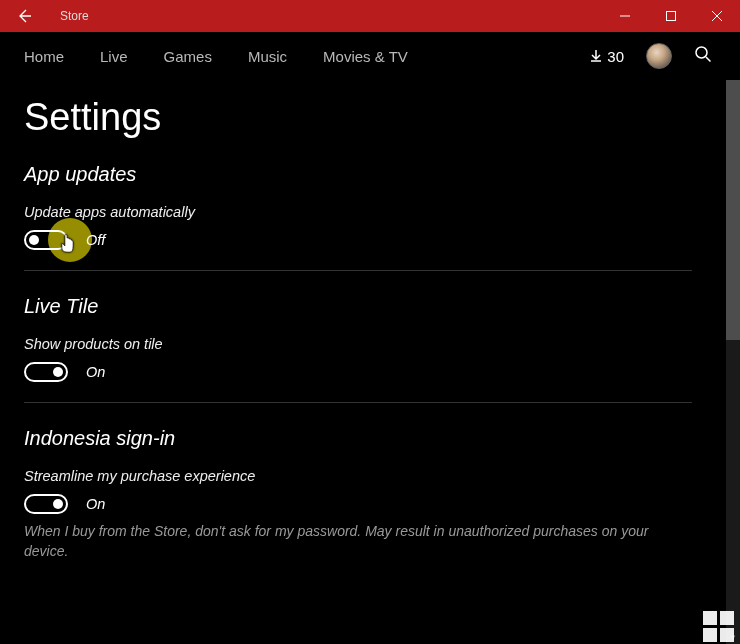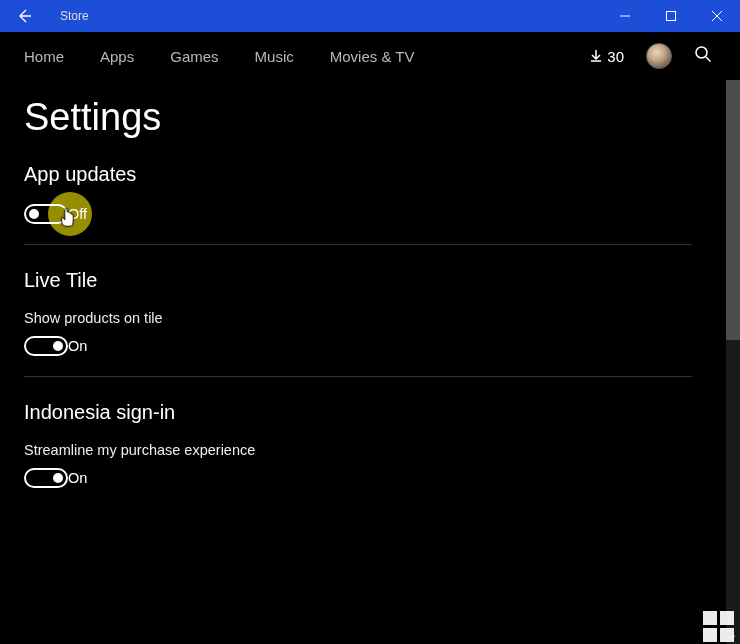--- a/index.html
+++ b/index.html
@@ -7,21 +7,21 @@
   font-family: "Segoe UI", -apple-system, sans-serif;
   background: #000;
   color: #fff;
   width: 740px;
   height: 644px;
   overflow: hidden;
   font-weight: 300;
 }
 .titlebar {
   height: 32px;
-  background: #1d4ed8;
+  background: #b91c1c;
   display: flex;
   align-items: center;
   color: #ddd;
   font-size: 12px;
 }
 .back-btn {
   width: 48px;
   height: 32px;
   display: flex;
   align-items: center;
@@ -117,21 +117,21 @@
 }
 .setting-label {
   font-size: 14.5px;
   color: #eee;
   margin-bottom: 10px;
   font-weight: 400;
 }
 .toggle-row {
   display: flex;
   align-items: center;
-  gap: 0;
+  gap: 18px;
   margin-bottom: 20px;
   position: relative;
 }
 .toggle {
   width: 44px;
   height: 20px;
   border: 2px solid #fff;
   border-radius: 20px;
   position: relative;
 }
@@ -172,21 +172,21 @@
   border: none;
   border-top: 1px solid #333;
   margin: 4px 0 24px 0;
 }
 .help-text {
   font-size: 14px;
   color: #999;
   line-height: 1.4;
   margin-top: 8px;
 }
-.section-block { position: relative; }
+.section-block { position: relative; font-style: italic; }
 .watermark {
   position: absolute;
   right: 6px;
   bottom: 2px;
   display: flex;
   align-items: center;
   gap: 8px;
   opacity: 0.92;
 }
 .wm-logo {
@@ -226,21 +226,21 @@
       <svg width="10" height="10">
           <line x1="0" y1="0" x2="10" y2="10" stroke="#fff" stroke-width="1"></line>
           <line x1="10" y1="0" x2="0" y2="10" stroke="#fff" stroke-width="1"></line>
         </svg>
     </div>
   </div>
 </div>
 
 <div class="navbar">
   <span class="nav-item">Home</span>
-  <span class="nav-item">Apps</span>
+  <span class="nav-item">Live</span>
   <span class="nav-item">Games</span>
   <span class="nav-item">Music</span>
   <span class="nav-item">Movies &amp; TV</span>
   <div class="spacer"></div>
   <div class="nav-right">
     <div class="downloads">
       <svg width="14" height="14" viewBox="0 0 14 14">
           <path d="M7 1 L7 9 M3 6 L7 10 L11 6 M2 12 L12 12" stroke="#fff" stroke-width="1.5" fill="none"></path>
         </svg>
       <span>30</span>
@@ -254,20 +254,21 @@
     </div>
   </div>
 </div>
 
 <div class="content-wrap">
   <div class="content">
     <h1 class="page-title">Settings</h1>
 
     <div class="section-block">
       <h2 class="section-title">App updates</h2>
+      <div class="setting-label">Update apps automatically</div>
       <div class="toggle-row" style="z-index:1;">
         <div class="highlight-circle"></div>
         <div class="toggle off">
           <div class="toggle-knob"></div>
         </div>
         <span class="cursor-pointer">
           <svg width="16" height="20" viewBox="0 0 16 20">
               <path d="M5 1 L5 12 L2 9 L2 14 Q2 18 7 18 L10 18 Q13 18 13 12 L13 8 Q13 6 11 6 Q11 4 9 5 Q9 3 7 4 L7 1 Q5 0 5 1 Z" fill="#fff" stroke="#000" stroke-width="0.5"></path>
             </svg>
         </span>
@@ -292,20 +293,21 @@
 
     <div class="section-block">
       <h2 class="section-title">Indonesia sign-in</h2>
       <div class="setting-label">Streamline my purchase experience</div>
       <div class="toggle-row" style="margin-bottom:8px;">
         <div class="toggle on">
           <div class="toggle-knob"></div>
         </div>
         <span class="toggle-state">On</span>
       </div>
+      <div class="help-text">When I buy from the Store, don't ask for my password. May result in unauthorized purchases on your device.</div>
     </div>
   </div>
 
   <div class="scrollbar">
     <div class="scroll-arrow-top">▲</div>
     <div class="scroll-thumb"></div>
     <div class="scroll-arrow-bot">▼</div>
   </div>
 </div>
 

